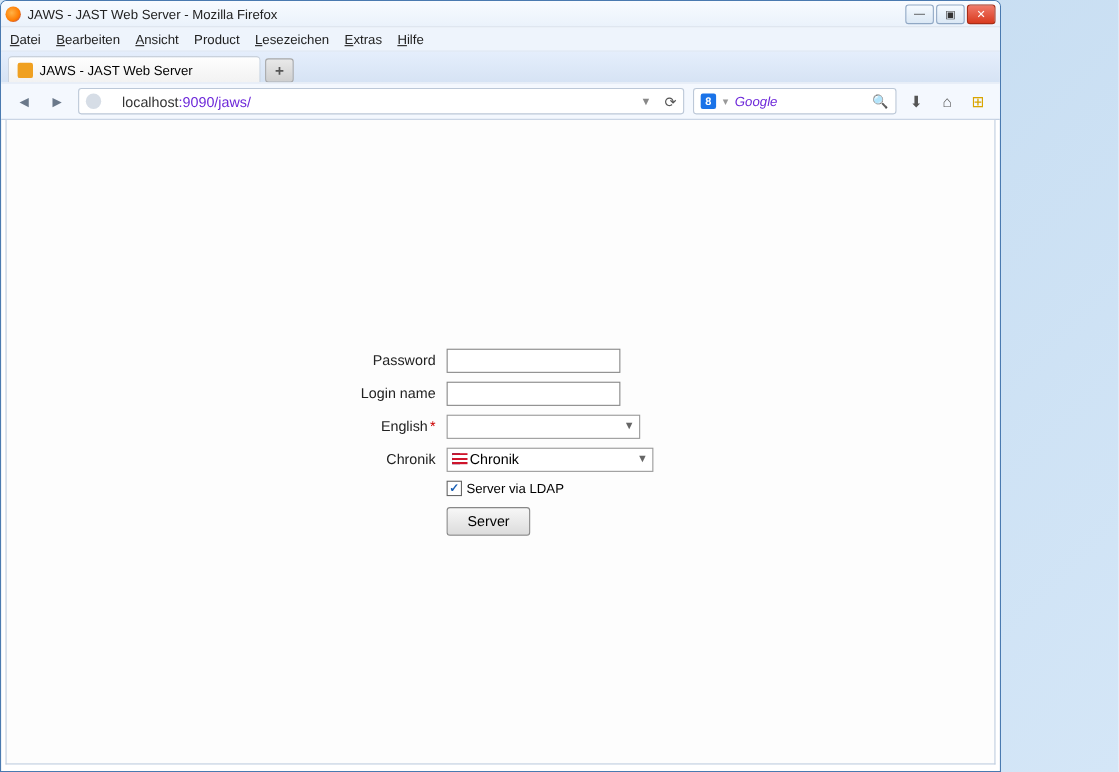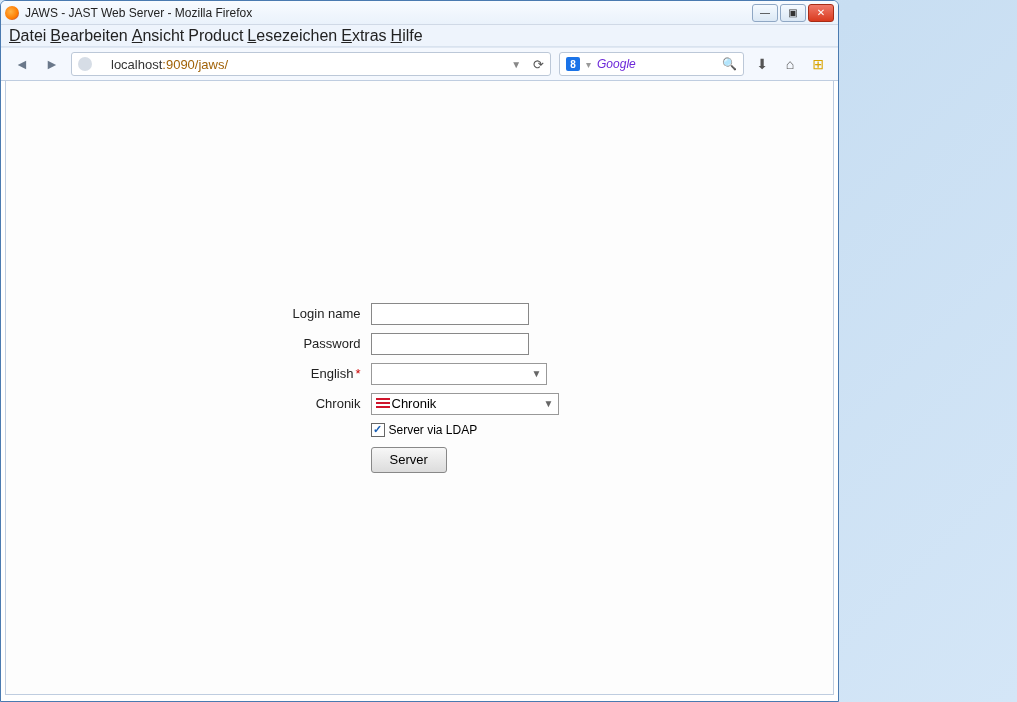--- a/index.html
+++ b/index.html
@@ -6,21 +6,21 @@
 body {
   font-family: "Segoe UI", Tahoma, sans-serif;
   font-size: 12px;
   background: linear-gradient(135deg, #d4e6f7 0%, #c8def2 50%, #d4e6f7 100%);
   width: 1017px;
   height: 702px;
   overflow: hidden;
   position: relative;
 }
 .window {
-  width: 839px;
+  width: 910px;
   height: 702px;
   border: 1px solid #4a7ab0;
   border-radius: 6px 6px 0 0;
   overflow: hidden;
   background: #fff;
   display: flex;
   flex-direction: column;
 }
 .titlebar {
   height: 24px;
@@ -48,22 +48,22 @@
   font-size: 10px; color: #333;
   cursor: pointer;
 }
 .winbtn.close { background: linear-gradient(to bottom,#f07a6a,#d93a1f); color:#fff; border-color:#a82c15;}
 .menubar {
   height: 22px;
   background: #eef4fc;
   display: flex;
   align-items: center;
   padding: 0 8px;
-  gap: 4px;
-  font-size: 16px;
+  gap: 14px;
+  font-size: 12px;
   color: #222;
   border-bottom: 1px solid #d9e3ef;
 }
 .menubar span { cursor: default; }
 .menubar span u { text-decoration: underline; }
 .tabstrip {
   height: 28px;
   background: linear-gradient(to bottom,#e5eefc,#d6e3f4);
   display: flex;
   align-items: flex-end;
@@ -117,21 +117,21 @@
   border: 1px solid #bcc8d8;
   border-radius: 3px;
   background: #fff;
   display:flex;align-items:center;
   padding: 0 6px;
   gap: 6px;
 }
 .urlbox .globe { width:14px;height:14px;background:#d6dde6;border-radius:50%; }
 .urlbox .urltext { flex:1; font-size:13px; color:#333; }
 .urlbox .urltext .host { color:#333;padding-left:13px; }
-.urlbox .urltext .port { color:#a16207; }
+.urlbox .urltext .port { color:#6d28d9; }
 .urlbox .dropdown-v { color:#888;font-size:10px;cursor:pointer;margin-left:4px; }
 .urlbox .reload { color:#555;font-size:13px;cursor:pointer;margin-left:6px; }
 .searchbox {
   width: 185px; height: 24px;
   border: 1px solid #bcc8d8;
   border-radius: 3px;
   background:#fff;
   display:flex;align-items:center;
   padding: 0 6px; gap:6px;
 }
@@ -209,20 +209,27 @@
   <div class="menubar">
     <span><u>D</u><span>atei</span></span>
     <span><u>B</u>earbeiten</span>
     <span><u>A</u>nsicht</span>
     <span>Product</span>
     <span><u>L</u>esezeichen</span>
     <span><u>E</u>xtras</span>
     <span><u>H</u>ilfe</span>
   </div>
 
+  <div class="tabstrip">
+    <div class="tab">
+      <div class="favicon"></div>
+      <span>JAWS - JAST Web Server</span>
+    </div>
+    <div class="newtab">+</div>
+  </div>
 
   <div class="navbar">
     <div class="navbtn">◄</div>
     <div class="navbtn">►</div>
     <div class="urlbox">
       <div class="globe"></div>
       <div class="urltext">
         <span class="host">localhost</span><span class="port">:9090/jaws/</span>
       </div>
       <div class="dropdown-v">▼</div>
@@ -235,26 +242,26 @@
       <div class="mag">🔍</div>
     </div>
     <div class="toolicon">⬇</div>
     <div class="toolicon">⌂</div>
     <div class="toolicon" style="color:#d9a400;">⊞</div>
   </div>
 
   <div class="content">
     <div class="loginwrap">
       <div class="row">
+        <div class="lbl">Password</div>
+        <input class="tinput" type="password" style="">
+      </div>
+      <div class="row">
         <div class="lbl">Login name</div>
         <input class="tinput" type="text" style="">
-      </div>
-      <div class="row">
-        <div class="lbl">Password</div>
-        <input class="tinput" type="password" style="">
       </div>
       <div class="row">
         <div class="lbl"><span>English</span><span class="req">*</span></div>
         <div class="sel">
           <span></span>
           <span class="arrow">▼</span>
         </div>
       </div>
       <div class="row">
         <div class="lbl">Chronik</div>

